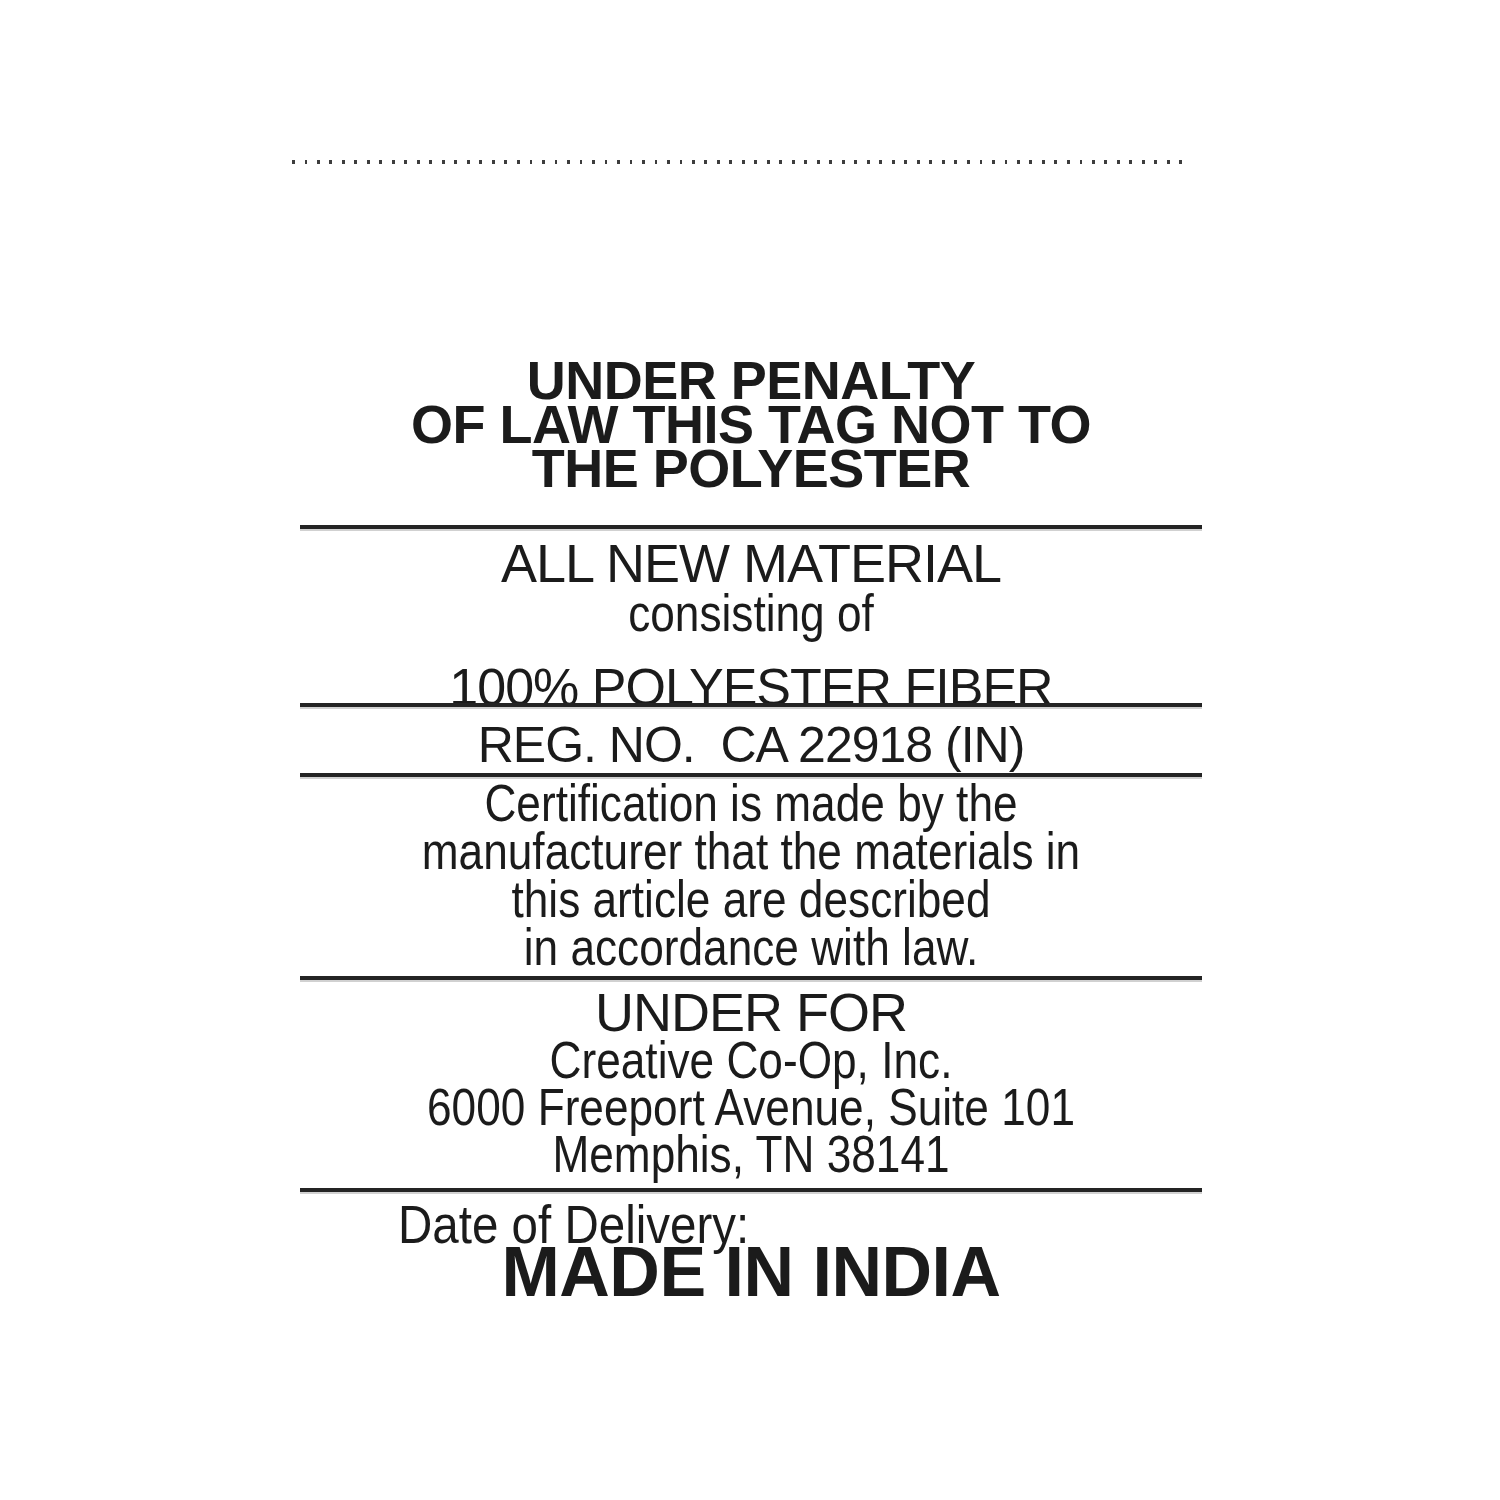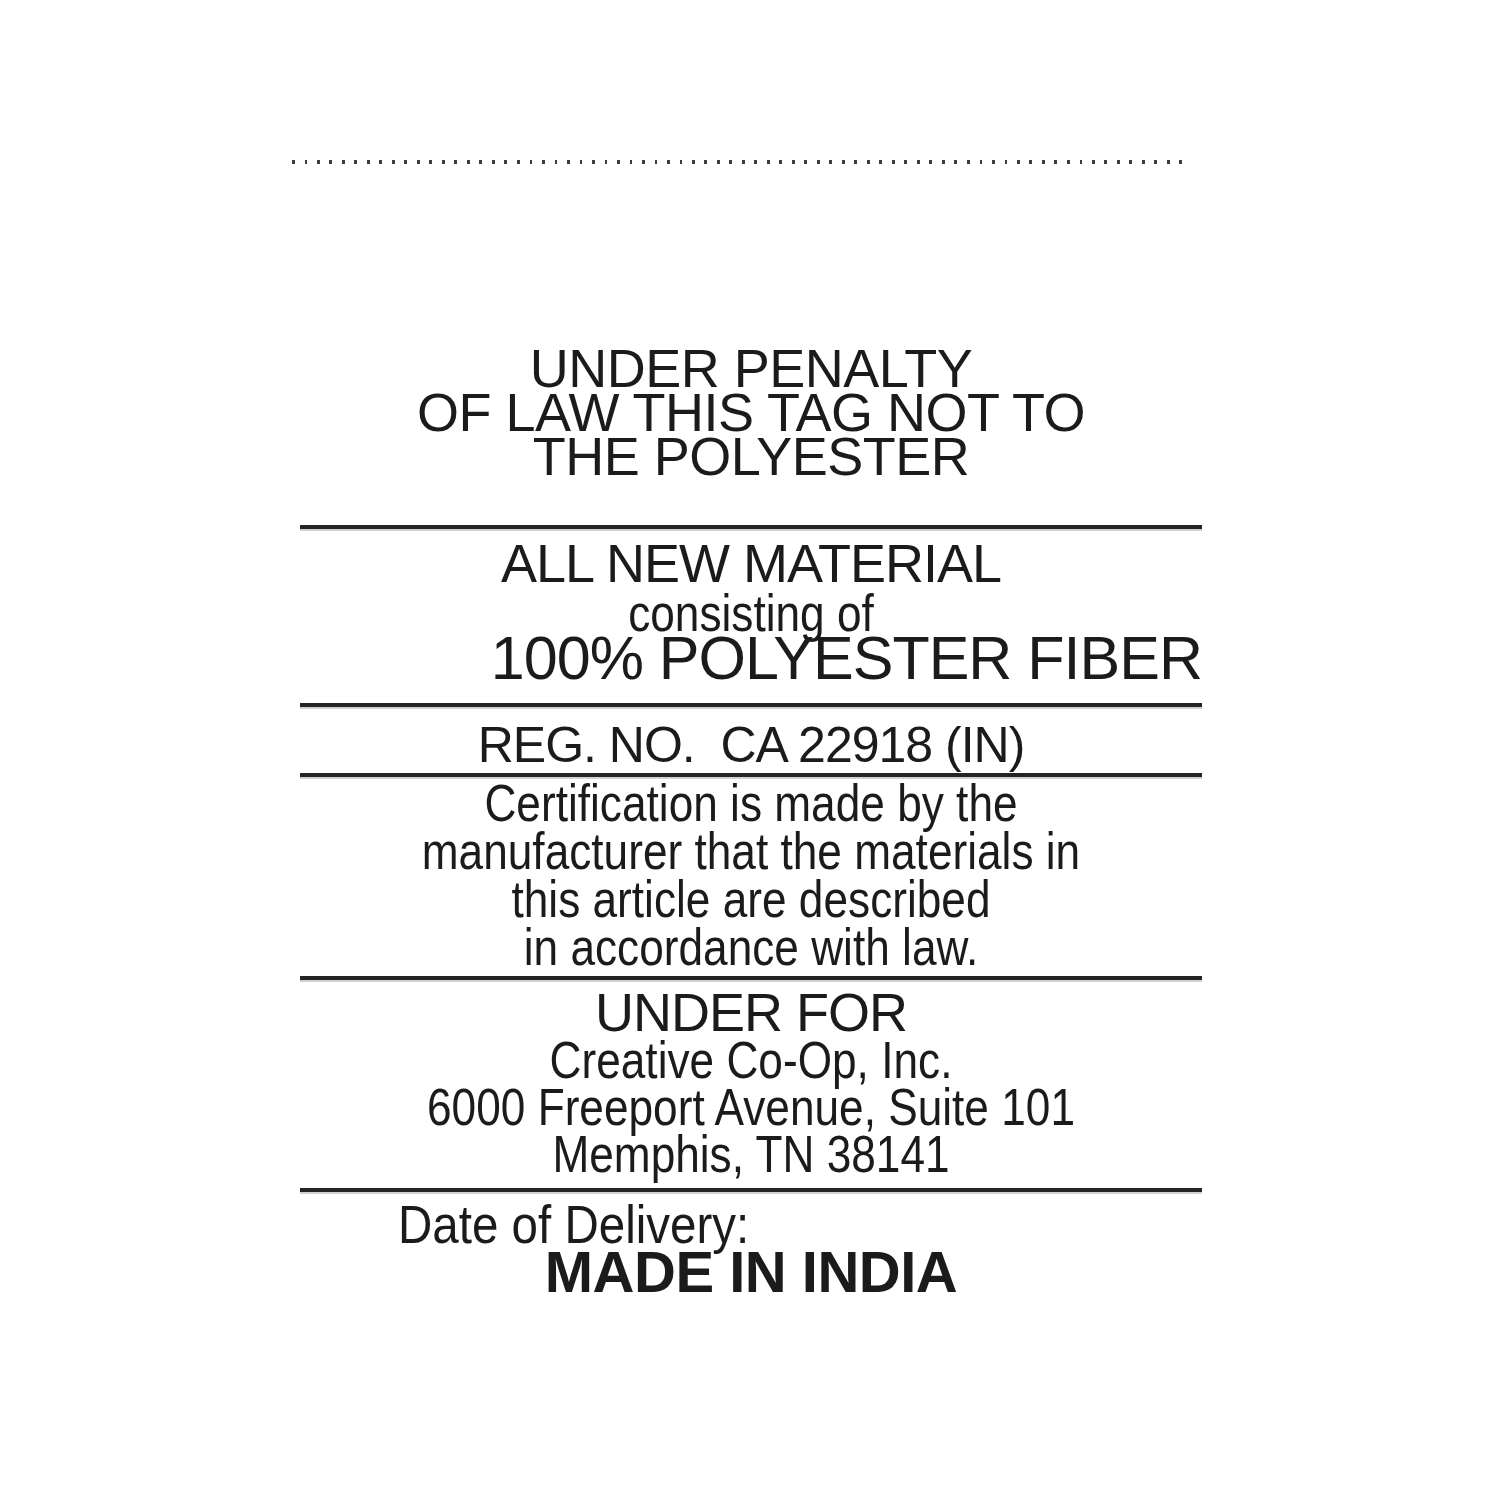--- a/index.html
+++ b/index.html
@@ -46,30 +46,30 @@
     position: absolute;
     left: 300px;
     width: 902px;
     text-align: center;
     white-space: nowrap;
   }
 
   .bold { font-weight: normal; letter-spacing: -1px; }
 
   .penalty {
-    top: 346px;
+    top: 358px;
     font-size: 54px;
     line-height: 44px;
-    font-weight: normal;
+    font-weight: bold;
     letter-spacing: -0.5px;
   }
 
   .material-heading { top: 540px; font-size: 54px; line-height: 46px; }
   .material-sub     { top: 588px; font-size: 52px; line-height: 50px; transform: scaleX(0.85); transform-origin: 50% 50%; }
-  .material-content { top: 634px; font-size: 61px; line-height: 48px; text-align: right; }
+  .material-content { top: 663px; font-size: 52px; line-height: 48px; }
 
   .reg-line {
     top: 719px;
     font-size: 50px;
     line-height: 52px;
     white-space: pre;
   }
 
   .cert {
     top: 779px;
@@ -94,21 +94,21 @@
     top: 1199px;
     font-size: 54px;
     line-height: 50px;
     white-space: nowrap;
     transform: scaleX(0.88);
     transform-origin: 0% 50%;
   }
 
   .made-in {
     top: 1247px;
-    font-size: 58px;
+    font-size: 70px;
     line-height: 50px;
     font-weight: bold;
     letter-spacing: -0.5px;
   }
 </style>
 </head>
 <body>
 
 <div class="dotline"></div>
 

